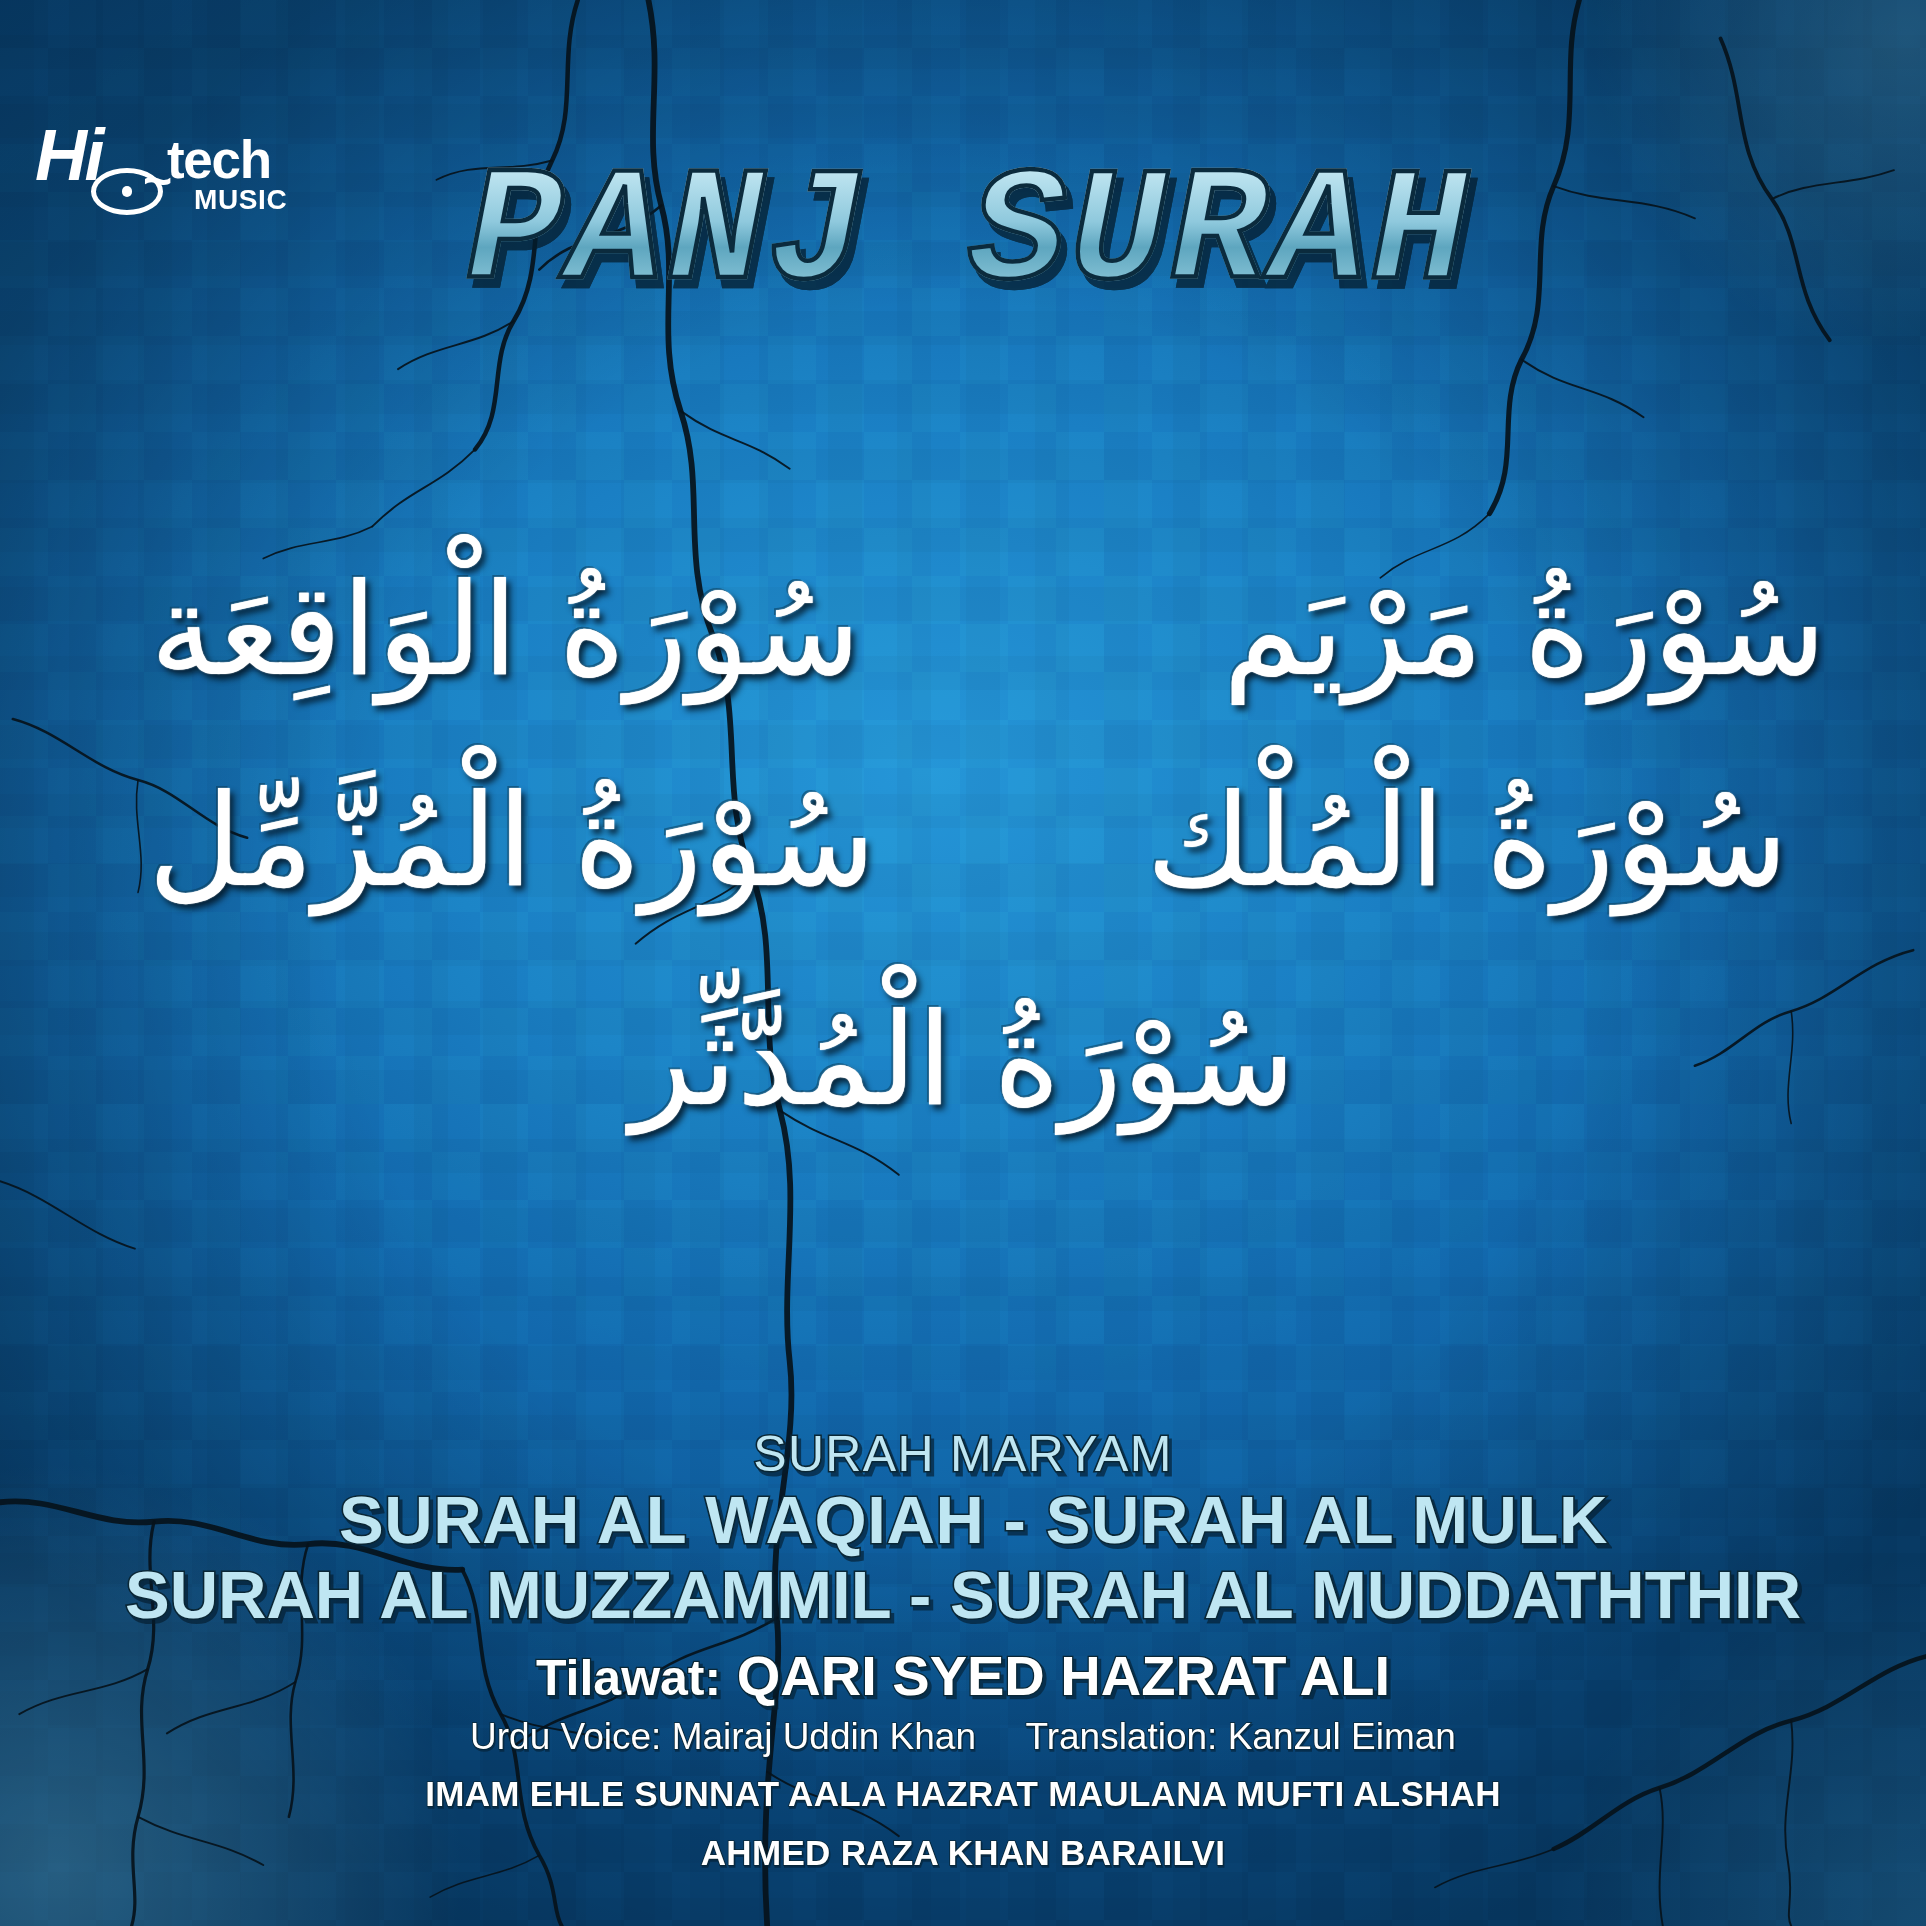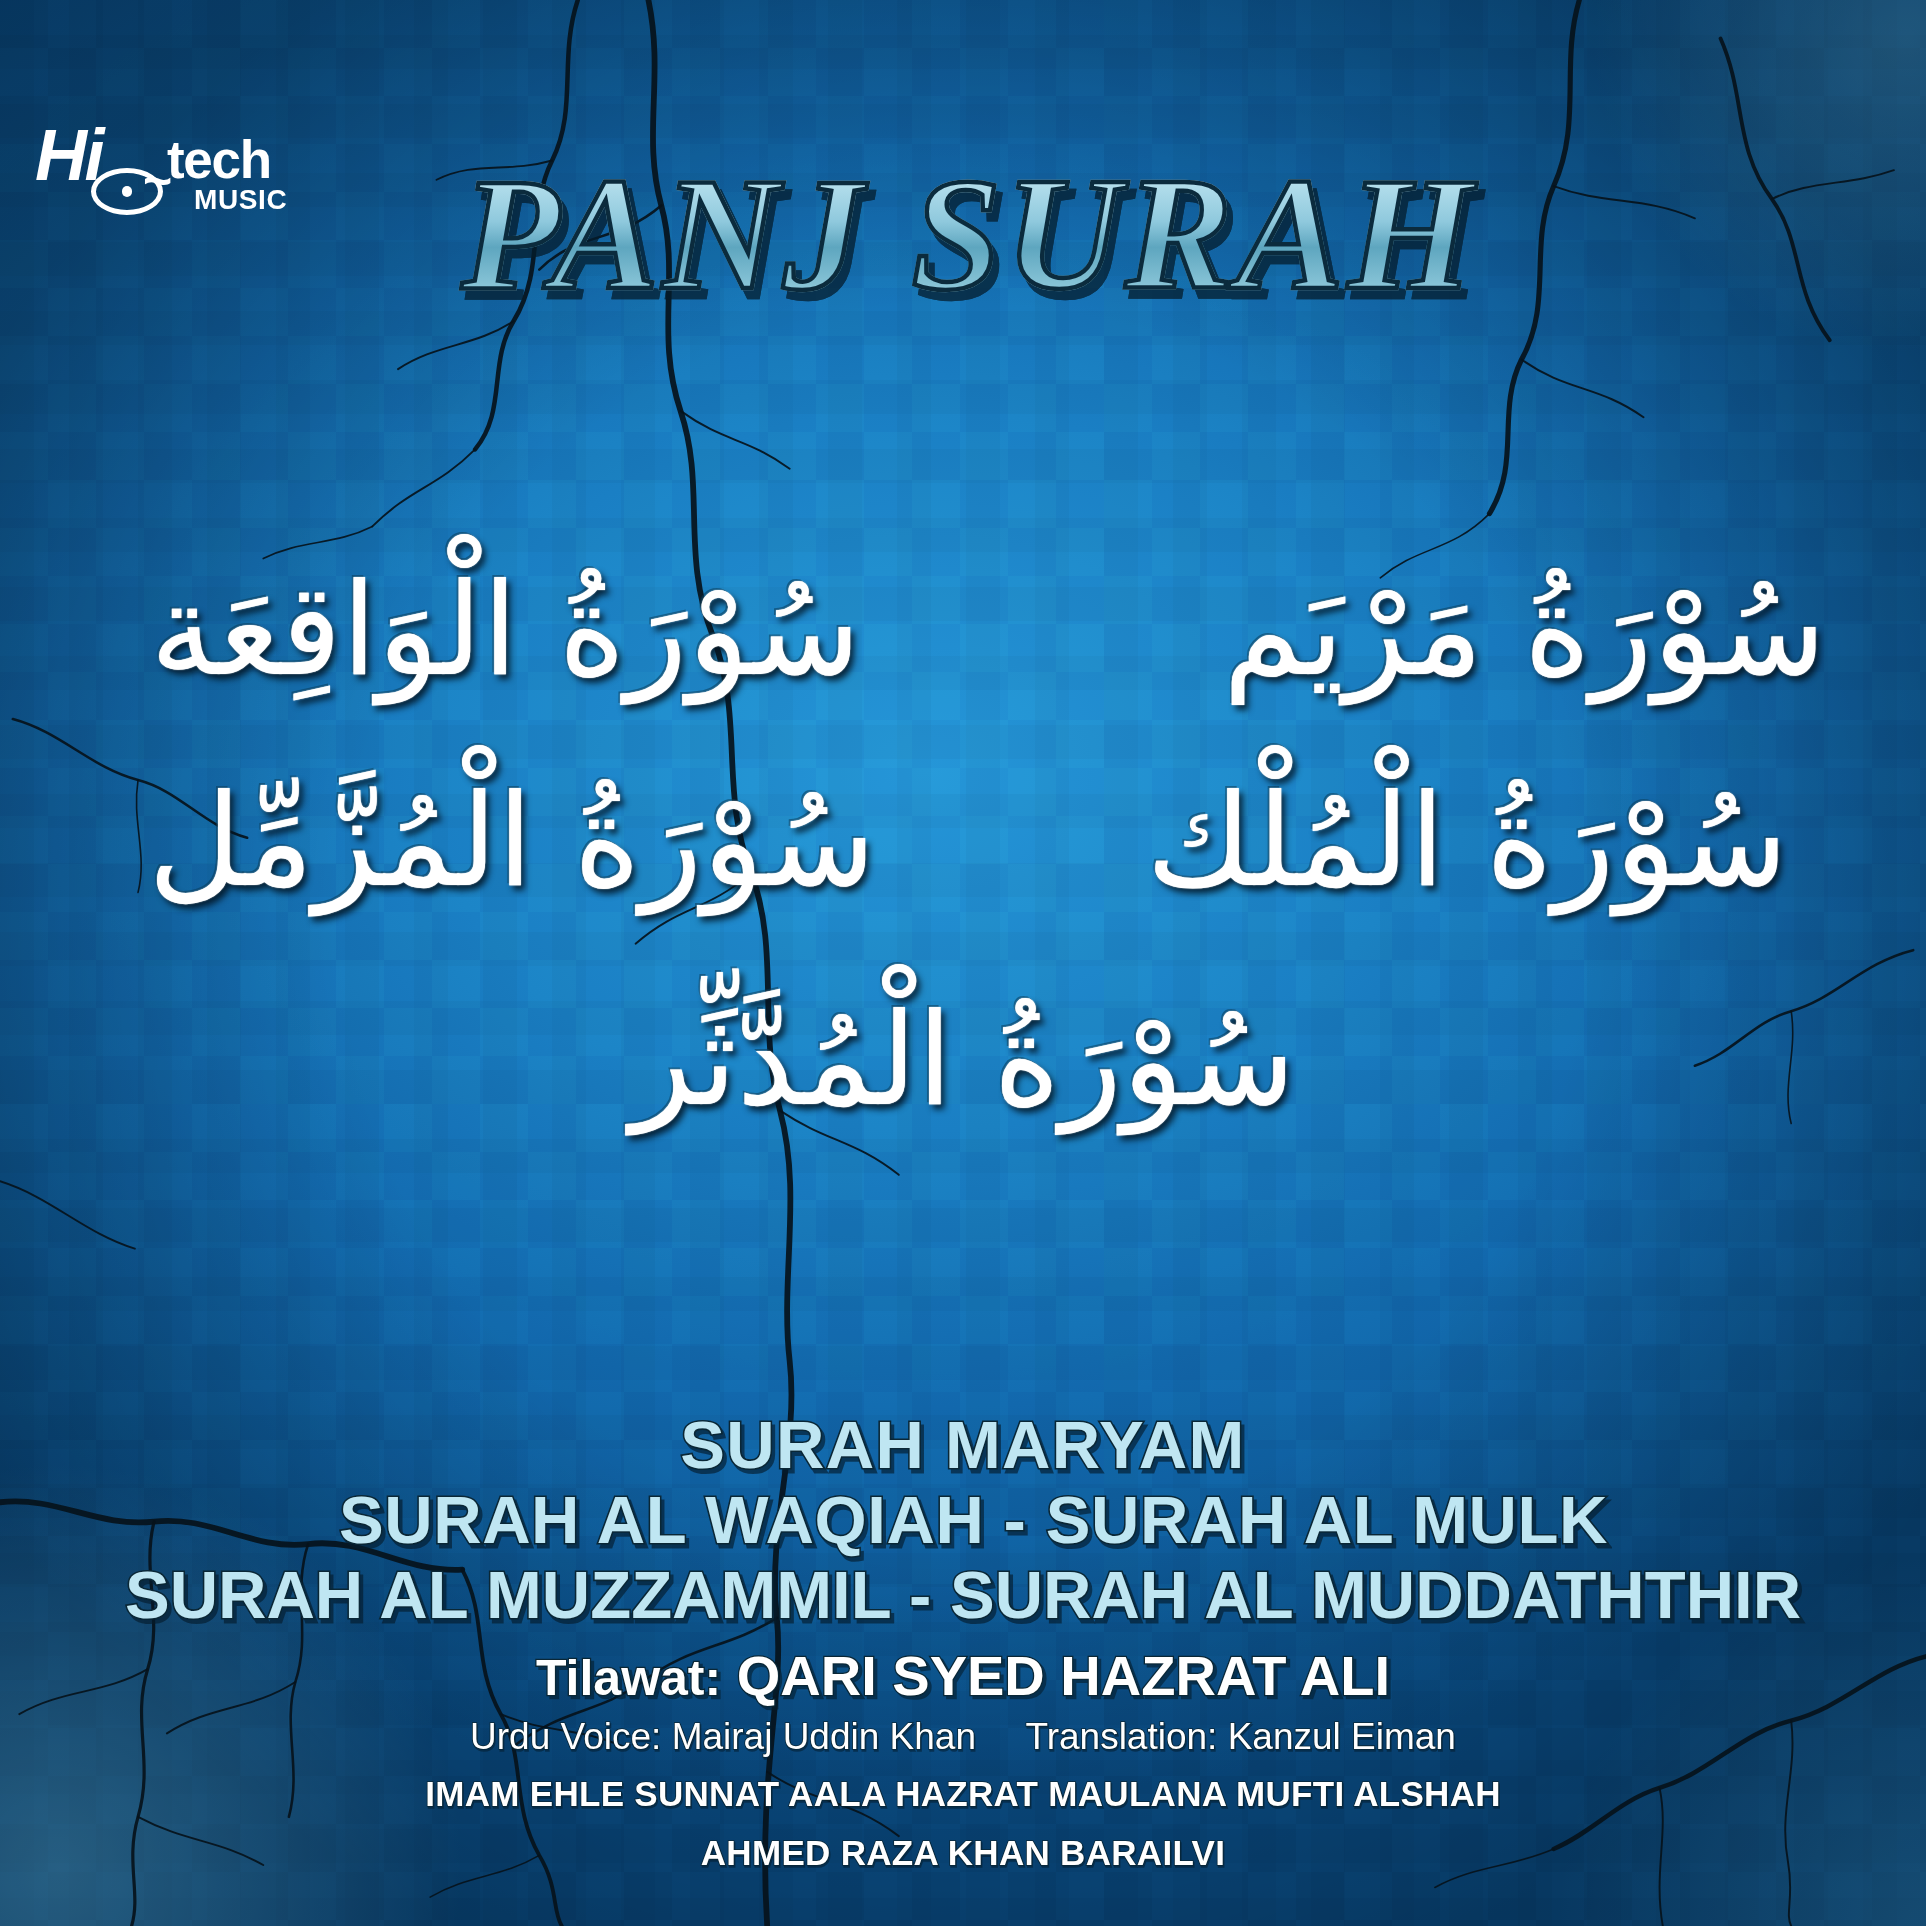--- a/index.html
+++ b/index.html
@@ -135,21 +135,21 @@
   }
 
   
   #title-block {
     position: absolute;
     left: 0; right: 0;
     top: 154px;
     text-align: center;
   }
   .main-title {
-    font-family: Liberation Serif, serif;
+    font-family: Liberation Mono, monospace;
     font-weight: bold;
     font-style: italic;
     font-size: 161px;
     letter-spacing: 3.9px;
     color: #9fd8e8;
     background: linear-gradient(180deg, #cfeef7 0%, #8fc9dd 42%, #5ea6bf 58%, #a8dbe9 100%);
     -webkit-background-clip: text;
     background-clip: text;
     color: transparent;
     text-shadow: none;
@@ -198,22 +198,22 @@
 
   
   #credits {
     position: absolute;
     left: 0; right: 0;
     bottom: 50px;
     text-align: center;
   }
   .cred-line1 {
     font-family: "Liberation Sans", sans-serif;
-    font-weight: bold;
-    font-size: 67px;
+    font-weight: normal;
+    font-size: 50px;
     letter-spacing: 1.3px;
     color: #bfe6f2;
     -webkit-text-stroke: 3.2px #0a2736;
     paint-order: stroke fill;
     filter: drop-shadow(3.9px 4.5px 0 rgba(4,28,44,0.65));
     line-height: 1.12;
   }
   .cred-line2 {
     font-family: "Liberation Sans", sans-serif;
     font-weight: bold;

